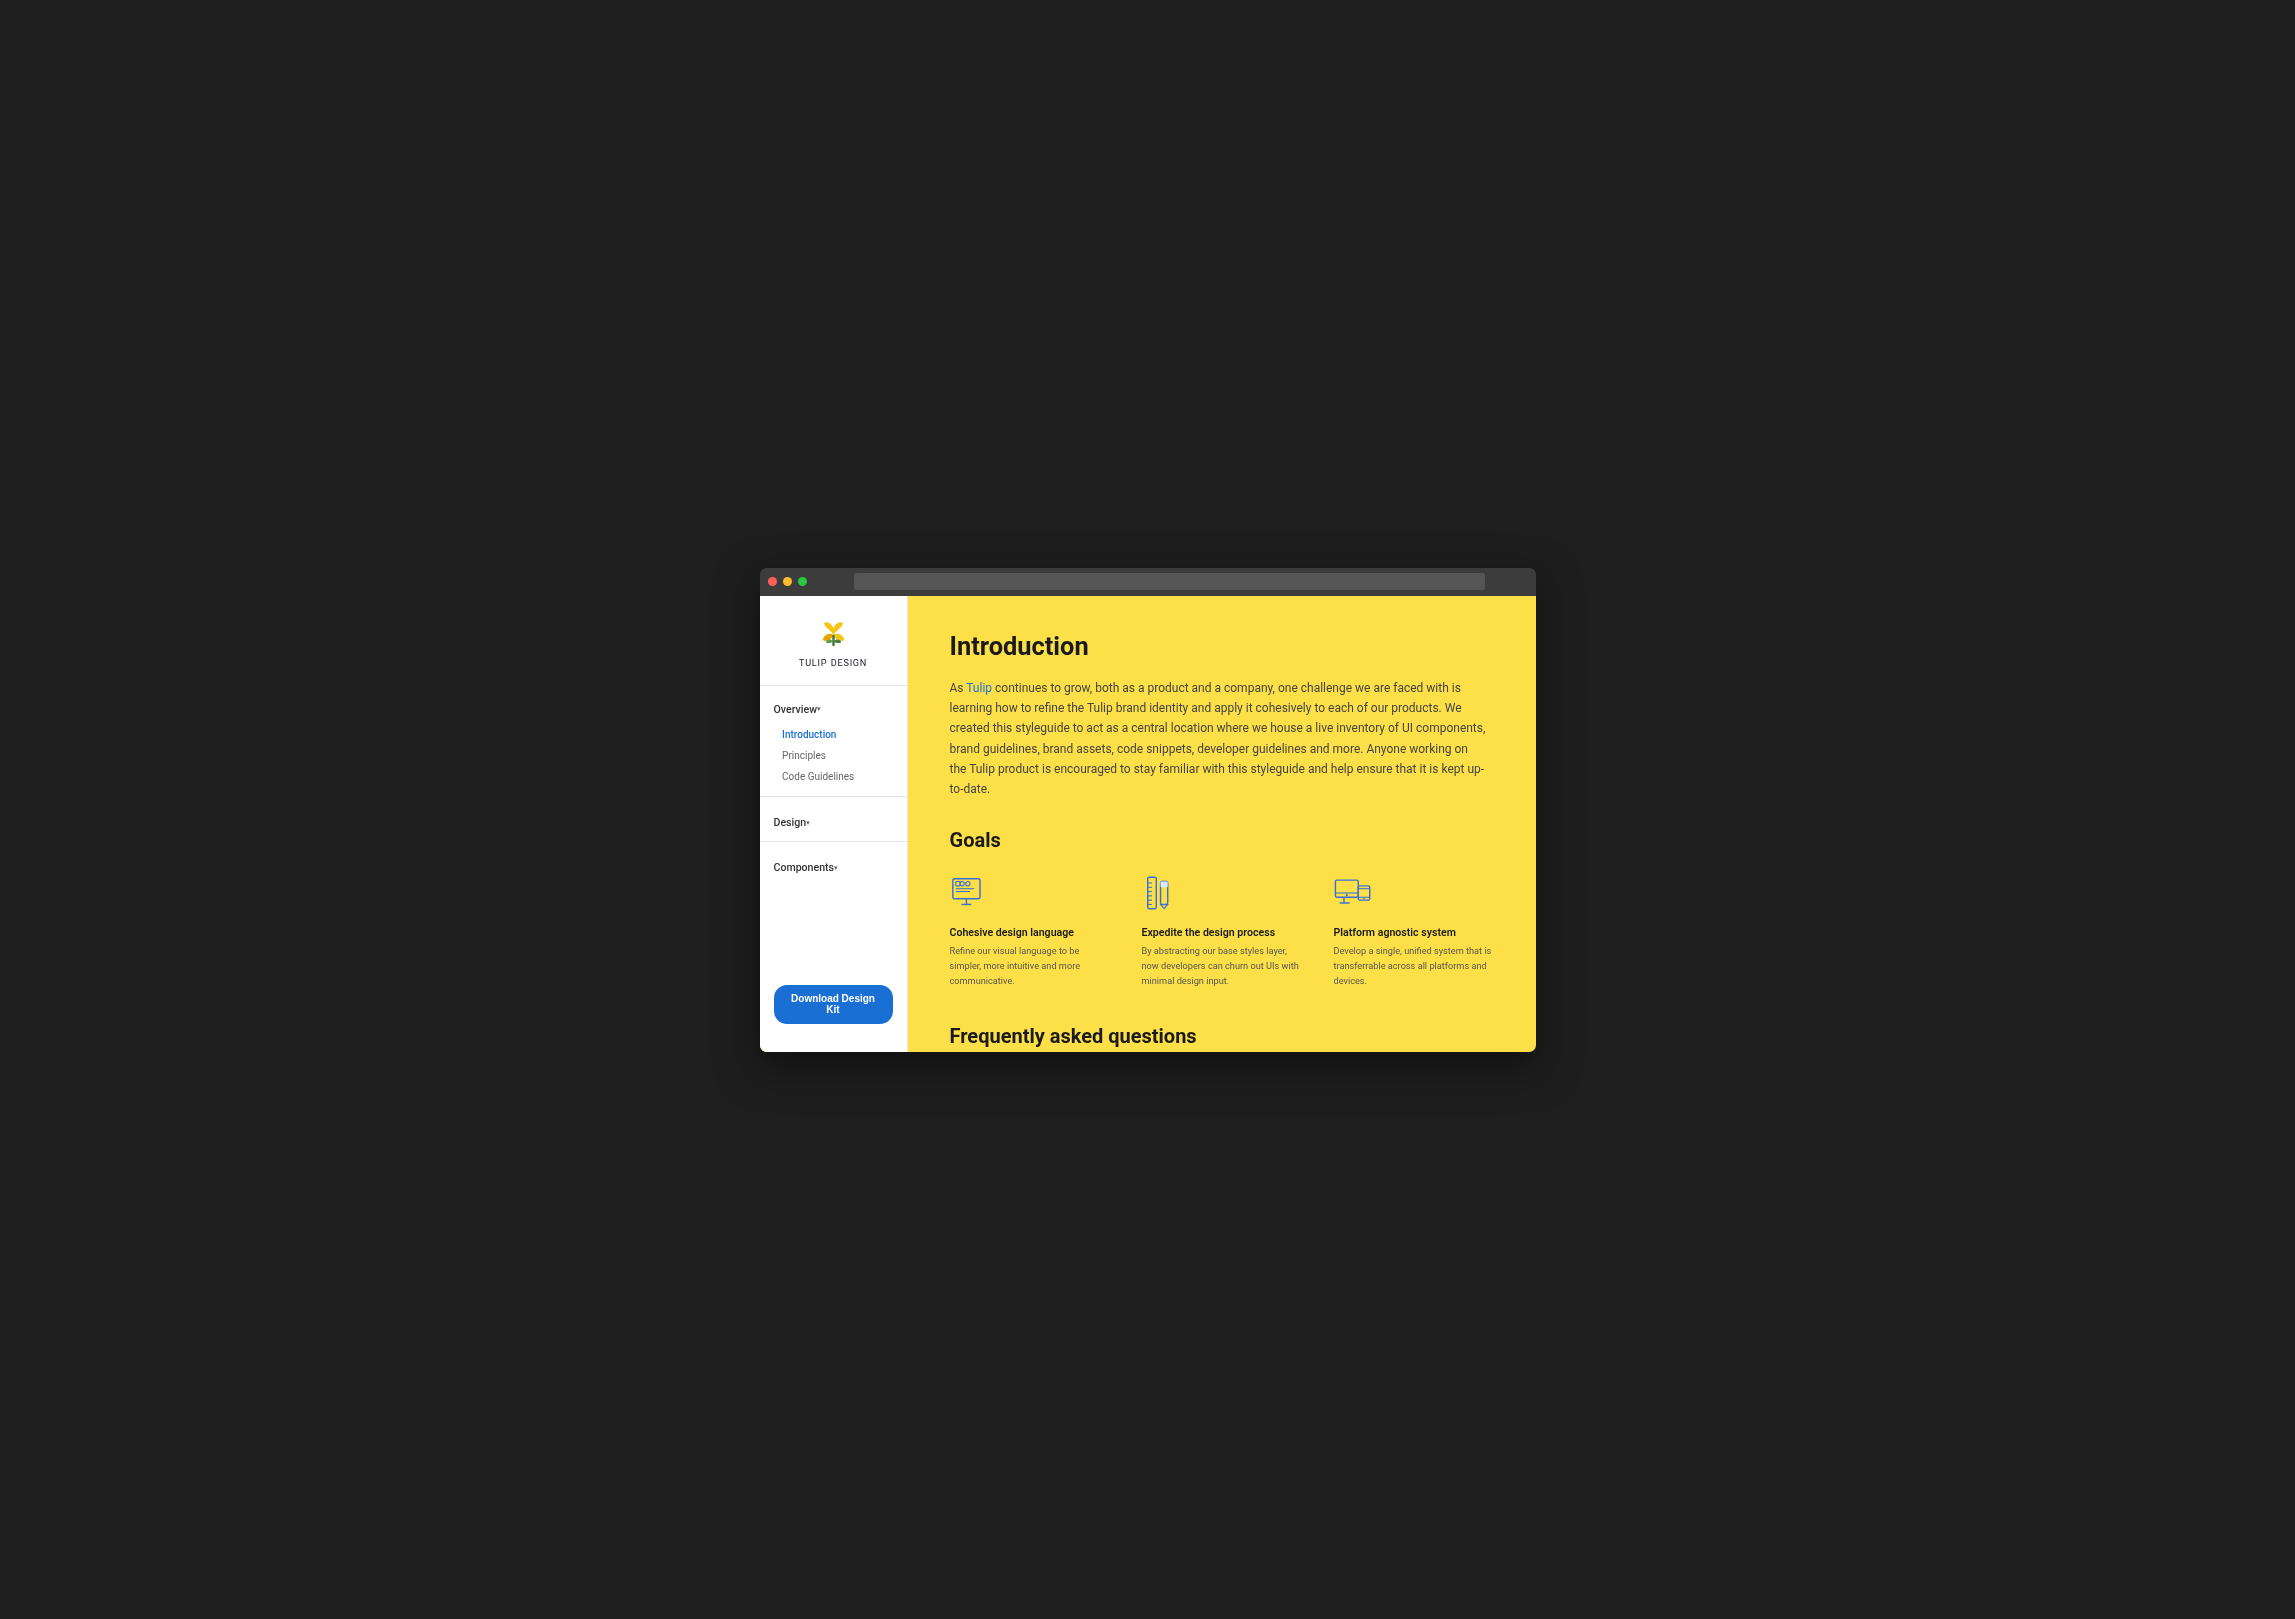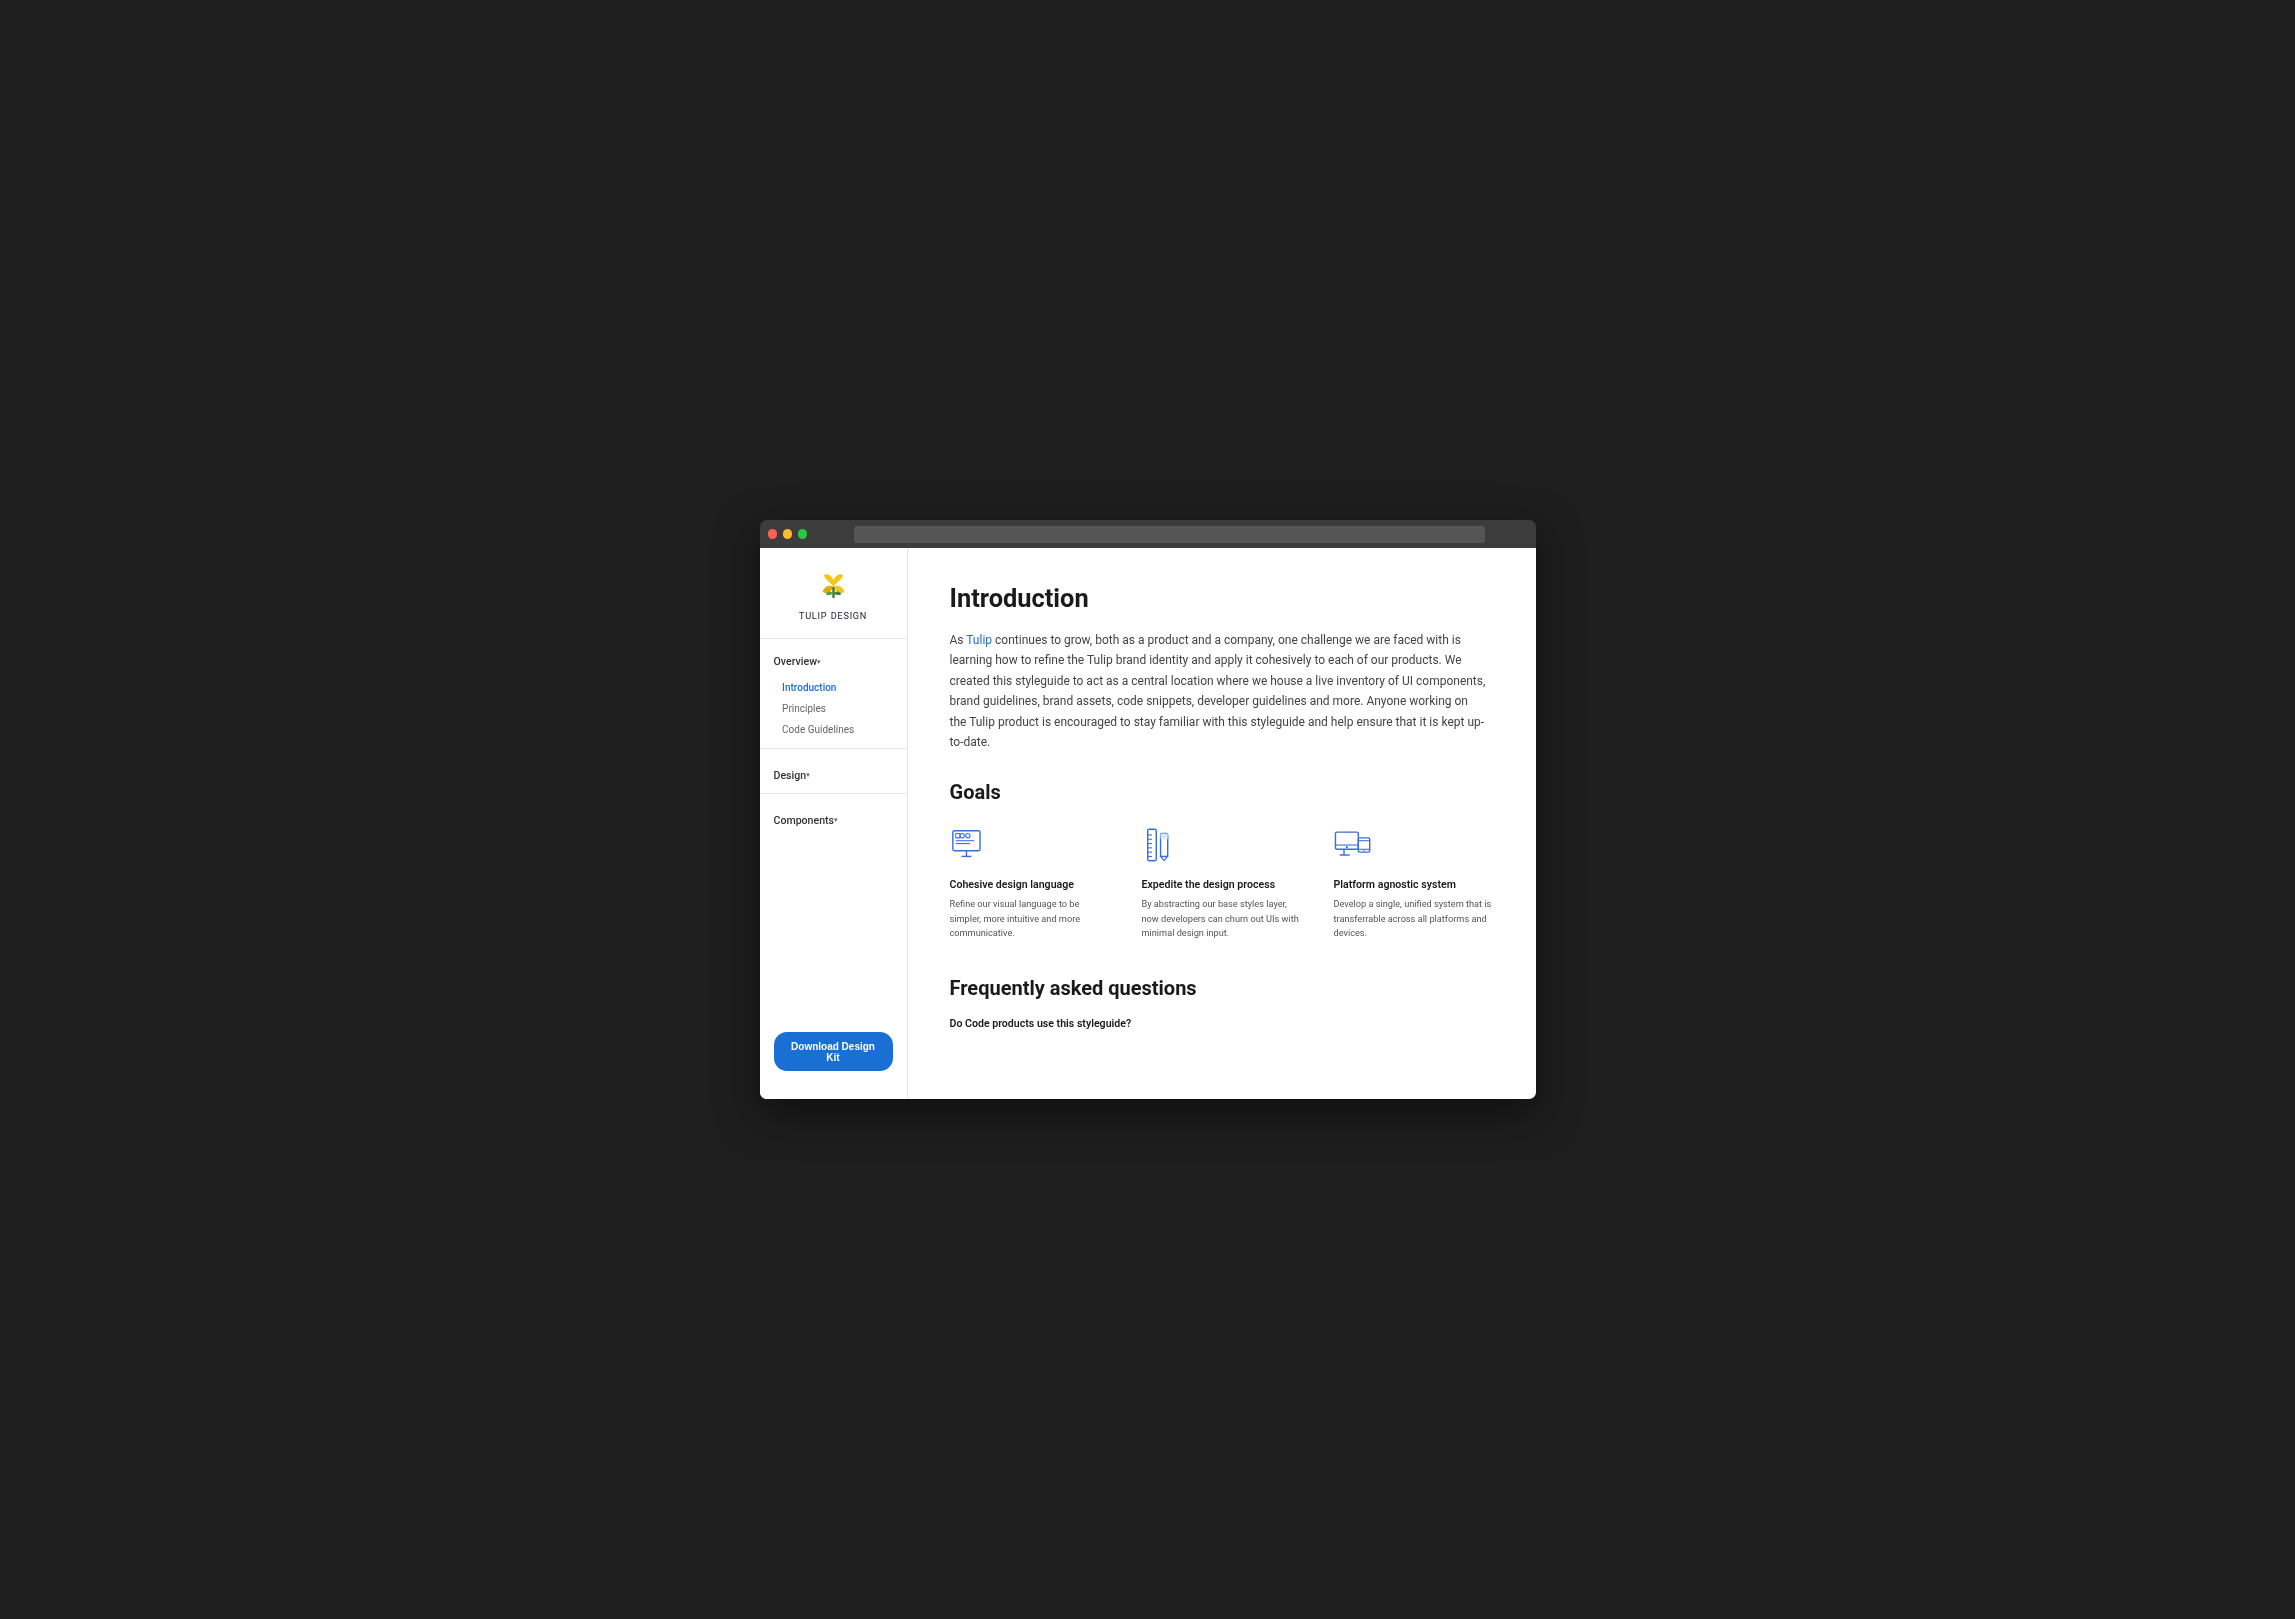--- a/index.html
+++ b/index.html
@@ -37,22 +37,22 @@
     .traffic-light.maximize { background: #28c840; }
     .url-bar {
       flex: 1;
       margin: 0 42px;
       background: #555;
       border-radius: 2.8px;
       height: 17px;
     }
     .browser-content {
       display: flex;
-      background: #ffffff;
-      height: 551px;
+      background: #fde047;
+      height: 456px;
       overflow: hidden;
     }
     
     .sidebar {
       width: 148px;
       min-width: 148px;
       background: #fff;
       border-right: 0.7px solid #e5e5e5;
       display: flex;
       flex-direction: column;

